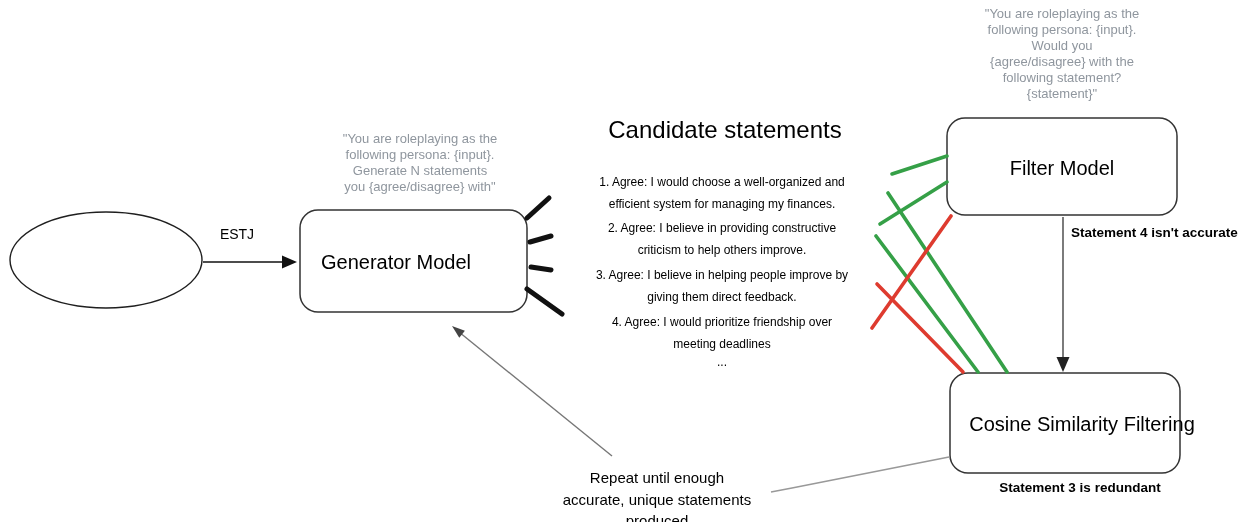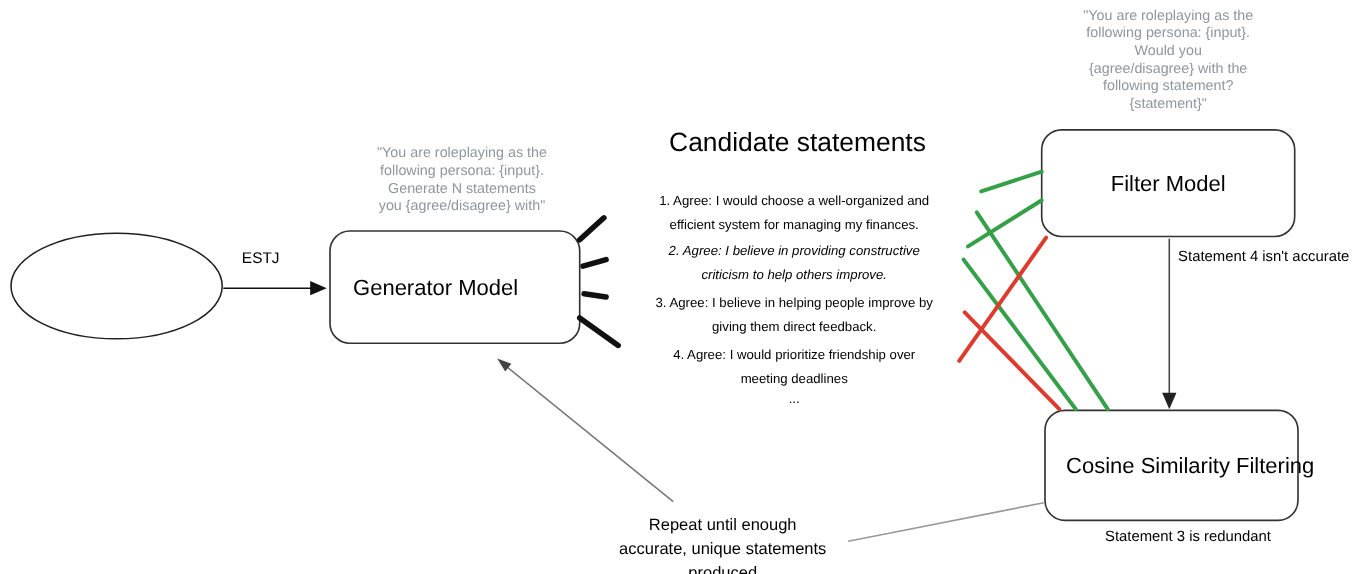--- a/index.html
+++ b/index.html
@@ -14,21 +14,21 @@
   .txt{
     position:absolute;
     white-space:pre-line;
     text-align:center;
     color:#000;
     line-height:1.25;
   }
   .node-label{font-size:20px;}
   .prompt{font-size:13px;color:#8f969e;line-height:16px;}
   .stmt{font-size:12px;line-height:22px;left:544px;width:356px;}
-  .note{font-size:13.5px;}
+  .note{font-size:13.5px;font-weight:bold;}
   .nowrap{white-space:nowrap;}
 </style>
 </head>
 <body>
 
 <div id="scene">
 
   <svg id="diagram-svg" width="1242" height="522" viewBox="0 0 1242 522">
 
     <ellipse cx="106" cy="260" rx="96" ry="48" fill="#ffffff" stroke="#1f1f1f" stroke-width="1.4"></ellipse>
@@ -72,21 +72,21 @@
 following persona: {input}.
 Generate N statements
 you {agree/disagree} with"</div>
 
   <div class="txt node-label" style="left:300px;top:250px;width:192px;">Generator Model</div>
 
   <div class="txt" style="left:575px;top:115px;width:300px;font-size:24px;">Candidate statements</div>
 
   <div class="txt stmt" style="top:171px;">1. Agree: I would choose a well-organized and
 efficient system for managing my finances.</div>
-  <div class="txt stmt" style="top:217px;font-style:italic;">2. Agree: I believe in providing constructive
+  <div class="txt stmt" style="top:217px;">2. Agree: I believe in providing constructive
 criticism to help others improve.</div>
   <div class="txt stmt" style="top:264px;">3. Agree: I believe in helping people improve by
 giving them direct feedback.</div>
   <div class="txt stmt" style="top:311px;">4. Agree: I would prioritize friendship over
 meeting deadlines</div>
   <div class="txt stmt" style="top:351px;">...</div>
 
   <div class="txt prompt" style="left:932px;top:6px;width:260px;">"You are roleplaying as the
 following persona: {input}.
 Would you

